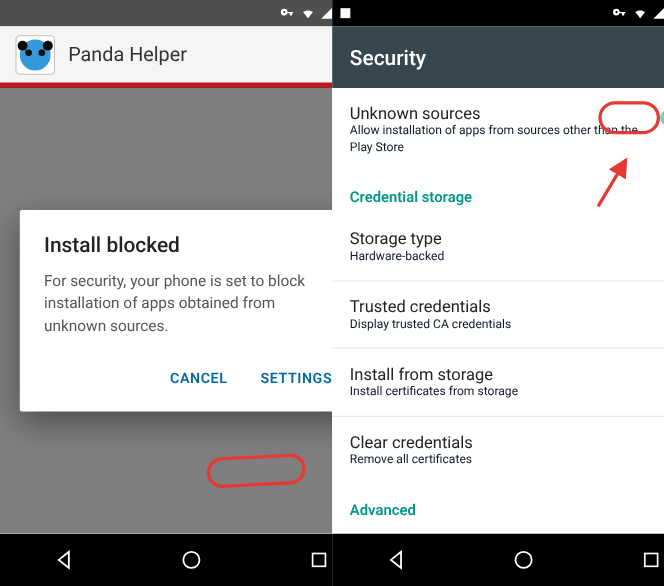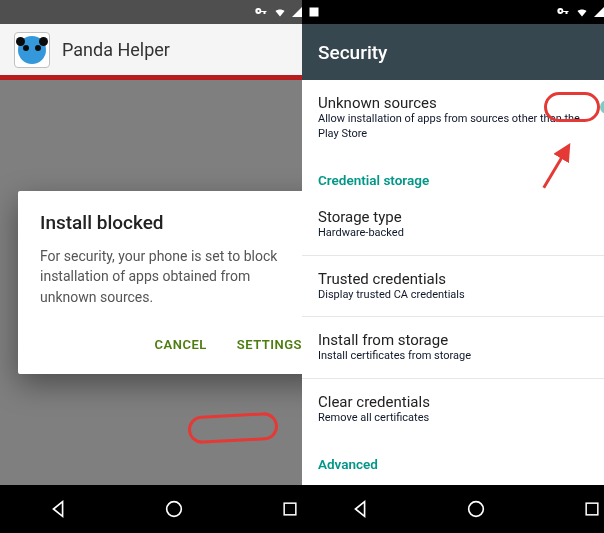--- a/index.html
+++ b/index.html
@@ -29,21 +29,21 @@
 
   .left-body { flex: 1; background: #fff; position: relative; }
 
   
   .scrim { position: absolute; inset: 0; background: rgba(0,0,0,0.5); display: flex; align-items: center; justify-content: center; padding: 0 18px; }
 
   .dialog { width: 100%; background: #fff; border-radius: 2px; padding: 20px 22px 10px; box-shadow: 0 10px 30px rgba(0,0,0,.4); }
   .dialog-title { font-size: 19px; font-weight: 500; color: #222; margin-bottom: 12px; }
   .dialog-body { font-size: 14px; color: #555; line-height: 1.45; margin-bottom: 20px; }
   .dialog-actions { display: flex; justify-content: flex-end; gap: 22px; padding: 4px 2px 6px; }
-  .dialog-actions button { border: none; background: transparent; color: #4d7c0f; font-size: 13px; font-weight: 600; letter-spacing: .5px; cursor: pointer; padding: 6px 4px; }
+  .dialog-actions button { border: none; background: transparent; color: #0369a1; font-size: 13px; font-weight: 600; letter-spacing: .5px; cursor: pointer; padding: 6px 4px; }
 
   .annotation-oval { position: absolute; border: 3px solid #e53935; border-radius: 50px; pointer-events: none; }
   .oval-settings { width: 90px; height: 28px; left: 188px; top: 334px; transform: rotate(-3deg); }
 
   
   .settings-toolbar { height: 56px; background: #37474f; color: #fff; display: flex; align-items: center; padding: 0 16px; }
   .settings-toolbar .title { font-size: 19px; font-weight: 500; }
   .settings-toolbar .overflow { margin-left: auto; display: flex; flex-direction: column; gap: 3px; padding: 6px; cursor: pointer; }
   .settings-toolbar .overflow span { width: 4px; height: 4px; background: #fff; border-radius: 50%; }
 

